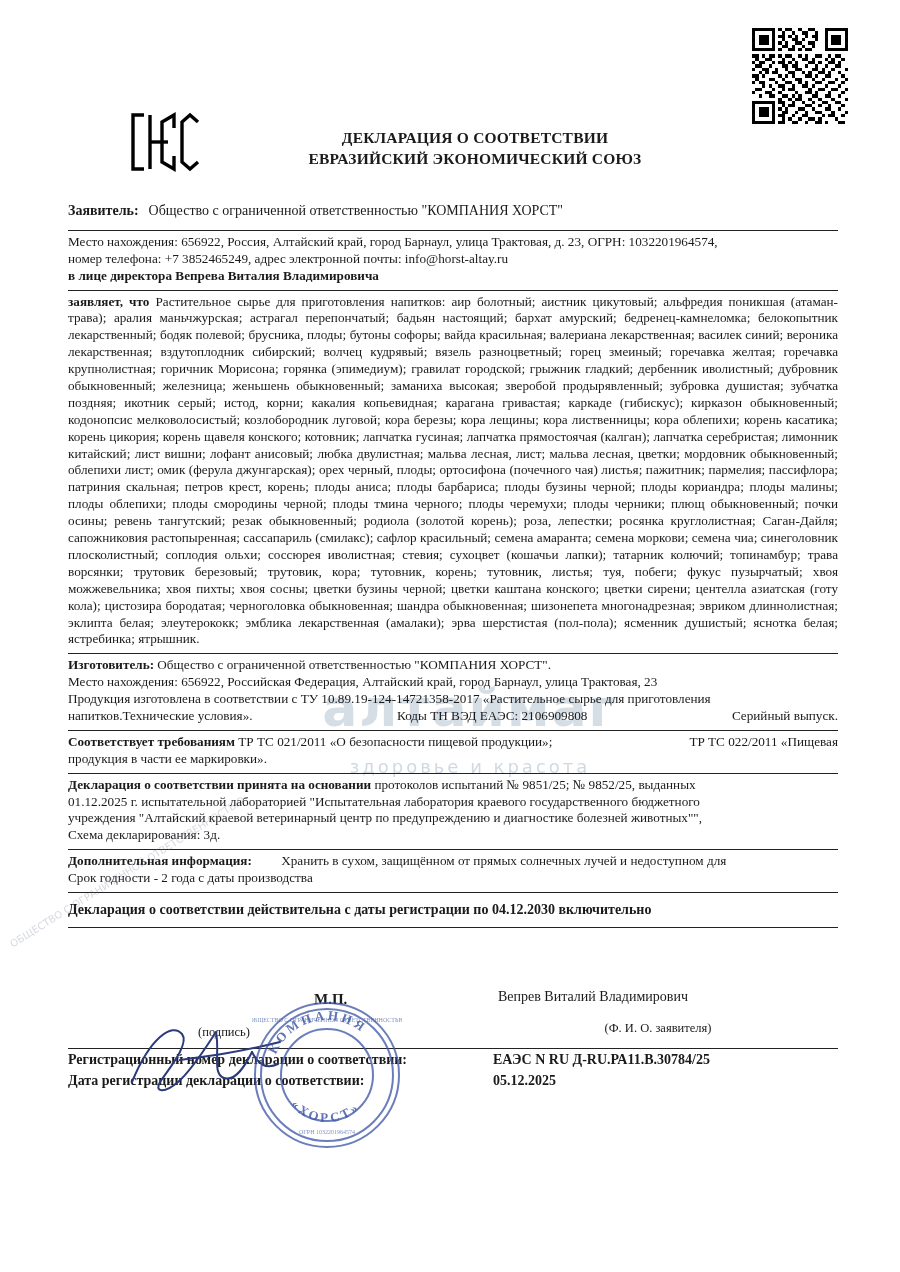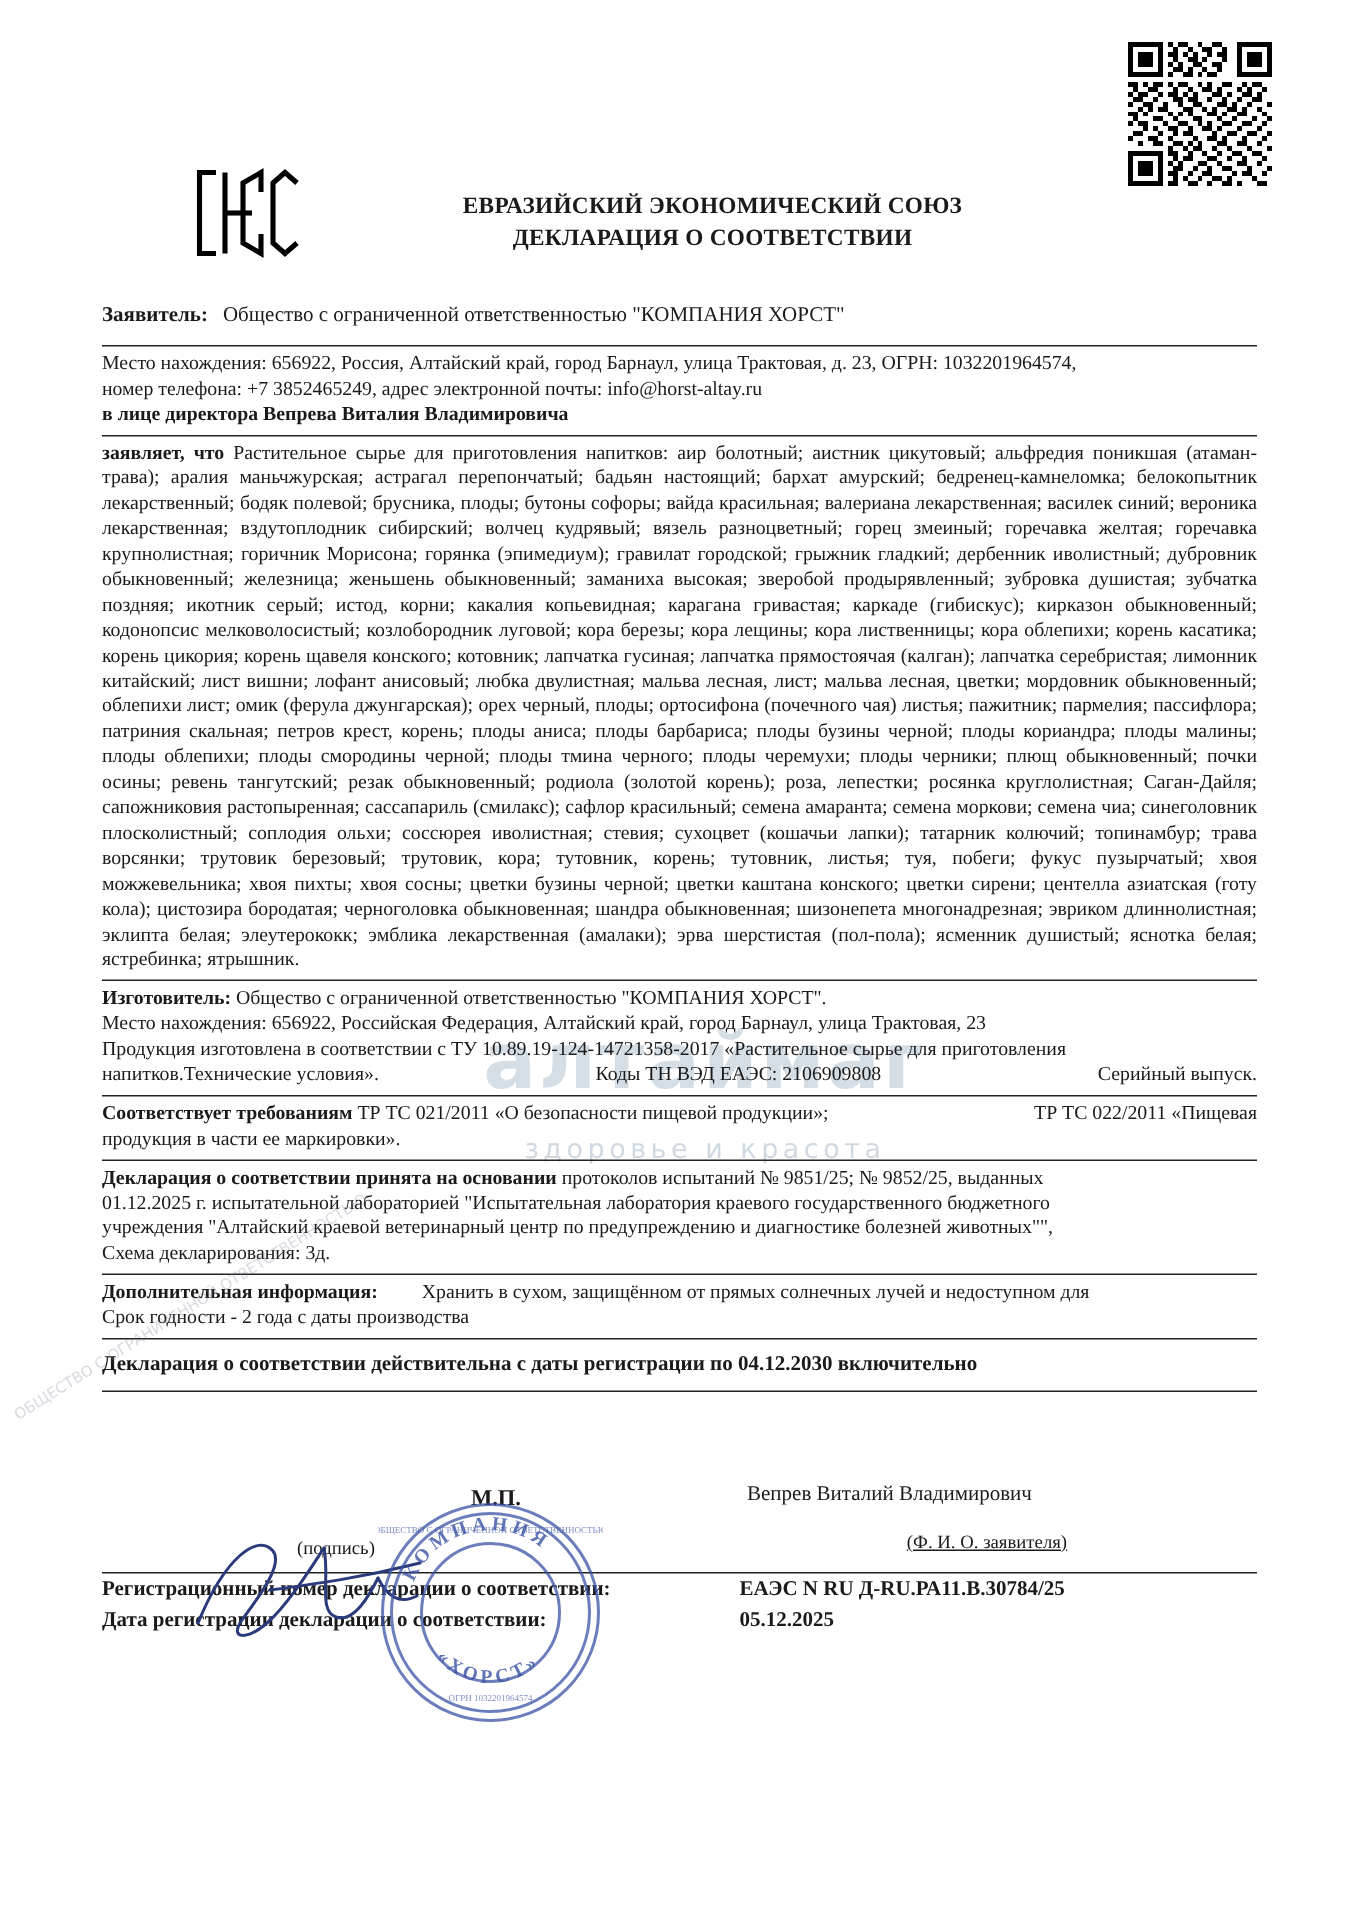--- a/index.html
+++ b/index.html
@@ -108,21 +108,20 @@
     text-align: left;
     font-size: 14px;
   }
   .signer-sub {
     position: absolute;
     left: 430px;
     top: 92px;
     width: 320px;
     text-align: center;
     font-size: 12.5px;
-    text-decoration: underline;
   }
   .reg-block {
     font-size: 14px;
     line-height: 1.5;
   }
   .reg-block .l { font-weight: bold; }
   .reg-block .r { font-weight: bold; }
   .reg-grid {
     display: flex;
   }
@@ -418,22 +417,22 @@
         <path d="M16 3 L5 3 L5 57 L16 57"></path>
         <path d="M22 3 L22 57"></path>
         <path d="M22 30 L40 30"></path>
         <path d="M46 16 L46 3 L34 10 L34 50 L46 57 L46 44"></path>
         <path d="M70 10 L62 3 L54 10 L54 50 L62 57 L70 50"></path>
       </g>
     </svg>
   </div>
 
   <div class="doc-header">
+    <div>ДЕКЛАРАЦИЯ О СООТВЕТСТВИИ</div>
     <div>ЕВРАЗИЙСКИЙ ЭКОНОМИЧЕСКИЙ СОЮЗ</div>
-    <div>ДЕКЛАРАЦИЯ О СООТВЕТСТВИИ</div>
   </div>
 
   <div class="wm-text">алтаймаг</div>
   <div class="wm-sub">здоровье и красота</div>
 
   <div class="body-wrap">
 
     <div class="applicant">
       <span class="lbl">Заявитель:</span><span>Общество с ограниченной ответственностью "КОМПАНИЯ ХОРСТ"</span>
     </div>

